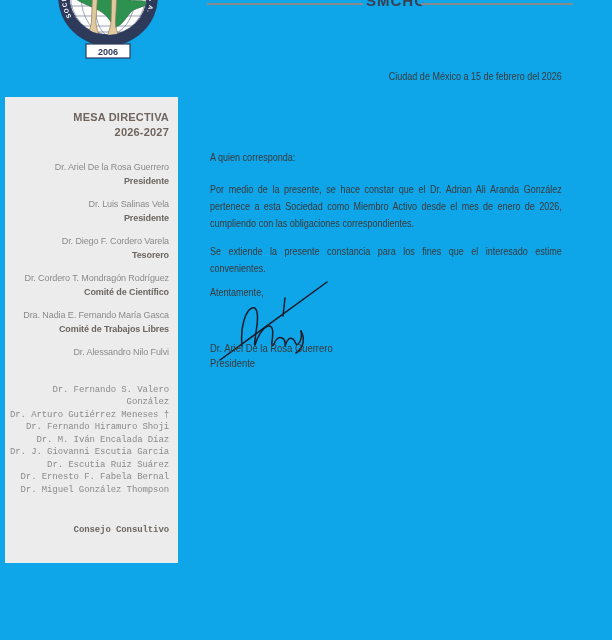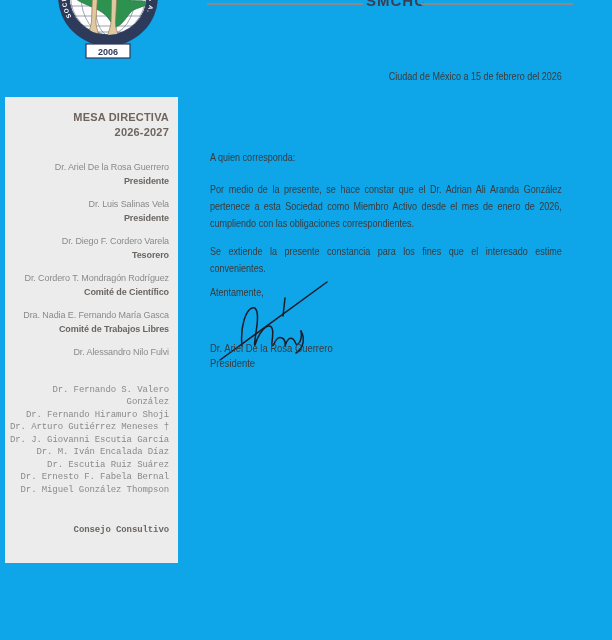--- a/index.html
+++ b/index.html
@@ -122,24 +122,24 @@
       <div class="member">
         <div class="m-name">Dra. Nadia E. Fernando María Gasca</div>
         <div class="m-role">Comité de Trabajos Libres</div>
       </div>
       <div class="member">
         <div class="m-name">Dr. Alessandro Nilo Fulvi</div>
       </div>
     </div>
     <div class="council">
       <div class="c-name">Dr. Fernando S. Valero González</div>
+      <div class="c-name">Dr. Arturo Gutiérrez Meneses †</div>
       <div class="c-name">Dr. Fernando Hiramuro Shoji</div>
-      <div class="c-name">Dr. Arturo Gutiérrez Meneses †</div>
+      <div class="c-name">Dr. M. Iván Encalada Díaz</div>
       <div class="c-name">Dr. J. Giovanni Escutia García</div>
-      <div class="c-name">Dr. M. Iván Encalada Díaz</div>
       <div class="c-name">Dr. Escutia Ruiz Suárez</div>
       <div class="c-name">Dr. Ernesto F. Fabela Bernal</div>
       <div class="c-name">Dr. Miguel González Thompson</div>
       <div class="c-label">Consejo Consultivo</div>
     </div>
   </aside>
 
   <div class="cond date">Ciudad de México a 15 de febrero del 2026</div>
   <div class="cond salutation">A quien corresponda:</div>
   <div class="cond para p1">Por medio de la presente, se hace constar que el Dr. Adrian Ali Aranda González pertenece a esta Sociedad como Miembro Activo desde el mes de enero de 2026, cumpliendo con las obligaciones correspondientes.</div>

